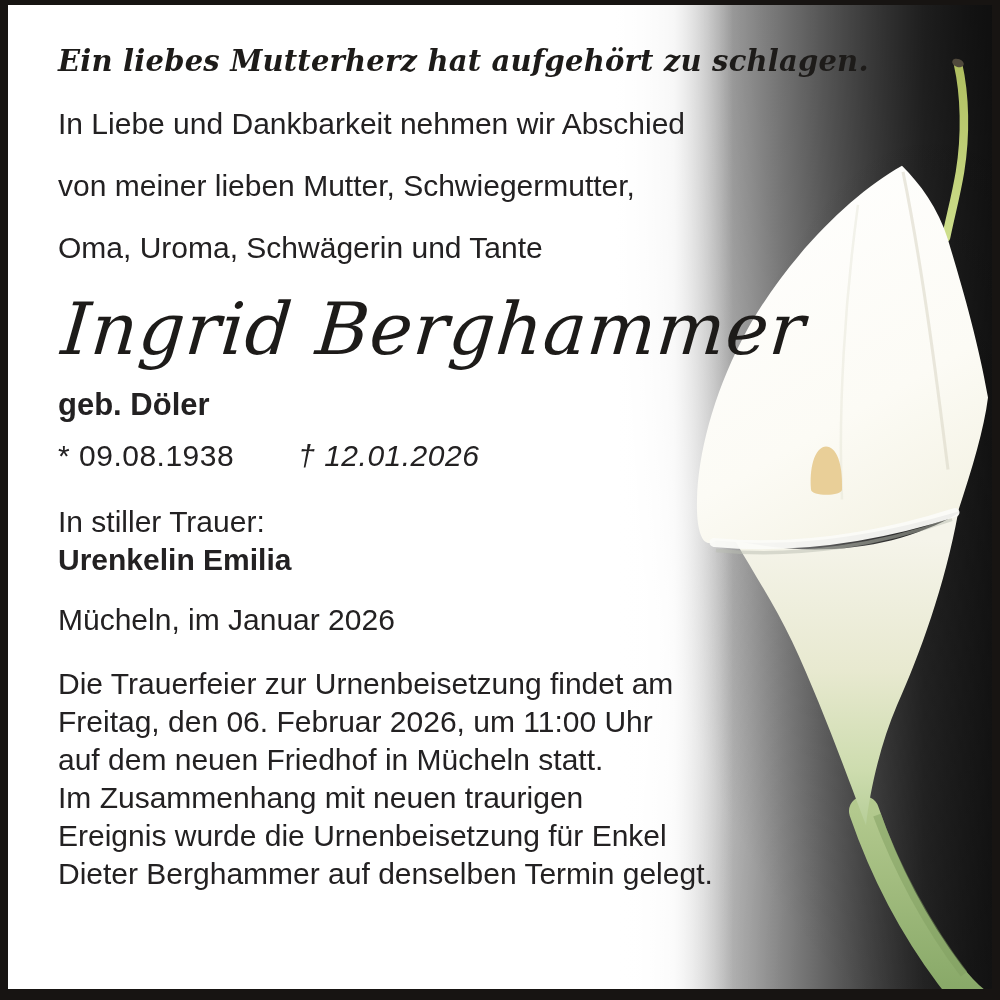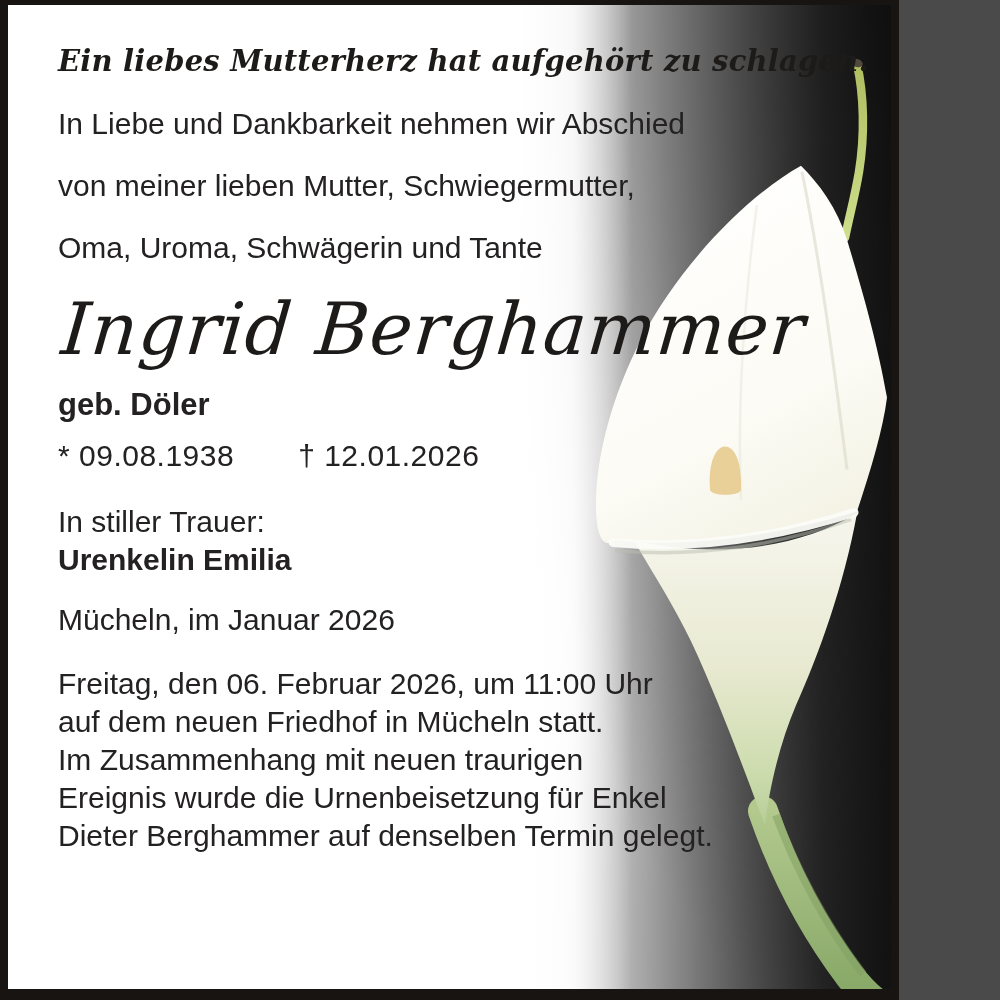--- a/index.html
+++ b/index.html
@@ -1,26 +1,26 @@
 <!DOCTYPE html>
 <html lang="de"><head>
 <meta charset="utf-8">
 <style>
   html,body{margin:0;padding:0;background:#4a4a4a;}
-  .page{position:relative;width:899px;height:1000px;background:#171412;font-family:"Liberation Sans",sans-serif;}
+  .page{position:relative;width:1000px;height:1000px;background:#171412;font-family:"Liberation Sans",sans-serif;}
   .inner{position:absolute;left:8px;top:5px;right:8px;bottom:11px;background:#ffffff;overflow:hidden;}
   .photo{position:absolute;top:0;right:0;width:377px;height:100%;display:block;}
   .content{position:relative;z-index:1;padding:38px 0 0 50px;color:#232122;}
   .epitaph{font-family:"DejaVu Serif",serif;font-style:italic;font-weight:bold;font-size:29px;line-height:36px;white-space:nowrap;letter-spacing:.2px;color:#1d1b19;}
   .intro{margin-top:26px;font-size:30px;line-height:38px;}
   .intro div{white-space:nowrap;margin-top:24px;}
   .name{margin-top:16px;font-family:"DejaVu Serif",serif;font-style:italic;font-weight:normal;font-size:72px;line-height:92px;letter-spacing:1px;white-space:nowrap;transform:skewX(-5deg);transform-origin:0 100%;color:#1d1b19;}
   .maiden{margin-top:12px;font-weight:bold;font-size:31px;line-height:36px;}
   .dates{margin-top:14px;font-size:30px;line-height:38px;letter-spacing:.5px;}
-  .dates .death{margin-left:64px;}
+  .dates .death{margin-left:64px;font-style:italic;}
   .mourning-label{margin-top:28px;font-size:30px;line-height:38px;}
   .mourners{font-weight:bold;font-size:30px;line-height:38px;}
   .mourners div{white-space:nowrap;}
   .place-date{margin-top:22px;font-size:30px;line-height:38px;}
   .funeral{margin-top:26px;font-size:30px;line-height:38px;}
   .funeral div{white-space:nowrap;}
 </style>
 </head>
 <body>
 
@@ -116,20 +116,21 @@
 
       <div class="mourning-label">In stiller Trauer:</div>
 
       <div class="mourners">
         <div>Urenkelin Emilia</div>
       </div>
 
       <div class="place-date">Mücheln, im Januar 2026</div>
 
       <div class="funeral">
+        <div>Die Trauerfeier zur Urnenbeisetzung findet am</div>
         <div>Freitag, den 06. Februar 2026, um 11:00 Uhr</div>
         <div>auf dem neuen Friedhof in Mücheln statt.</div>
         <div>Im Zusammenhang mit neuen traurigen</div>
         <div>Ereignis wurde die Urnenbeisetzung für Enkel</div>
         <div>Dieter Berghammer auf denselben Termin gelegt.</div>
       </div>
     </div>
 
   </div>
 </div>

